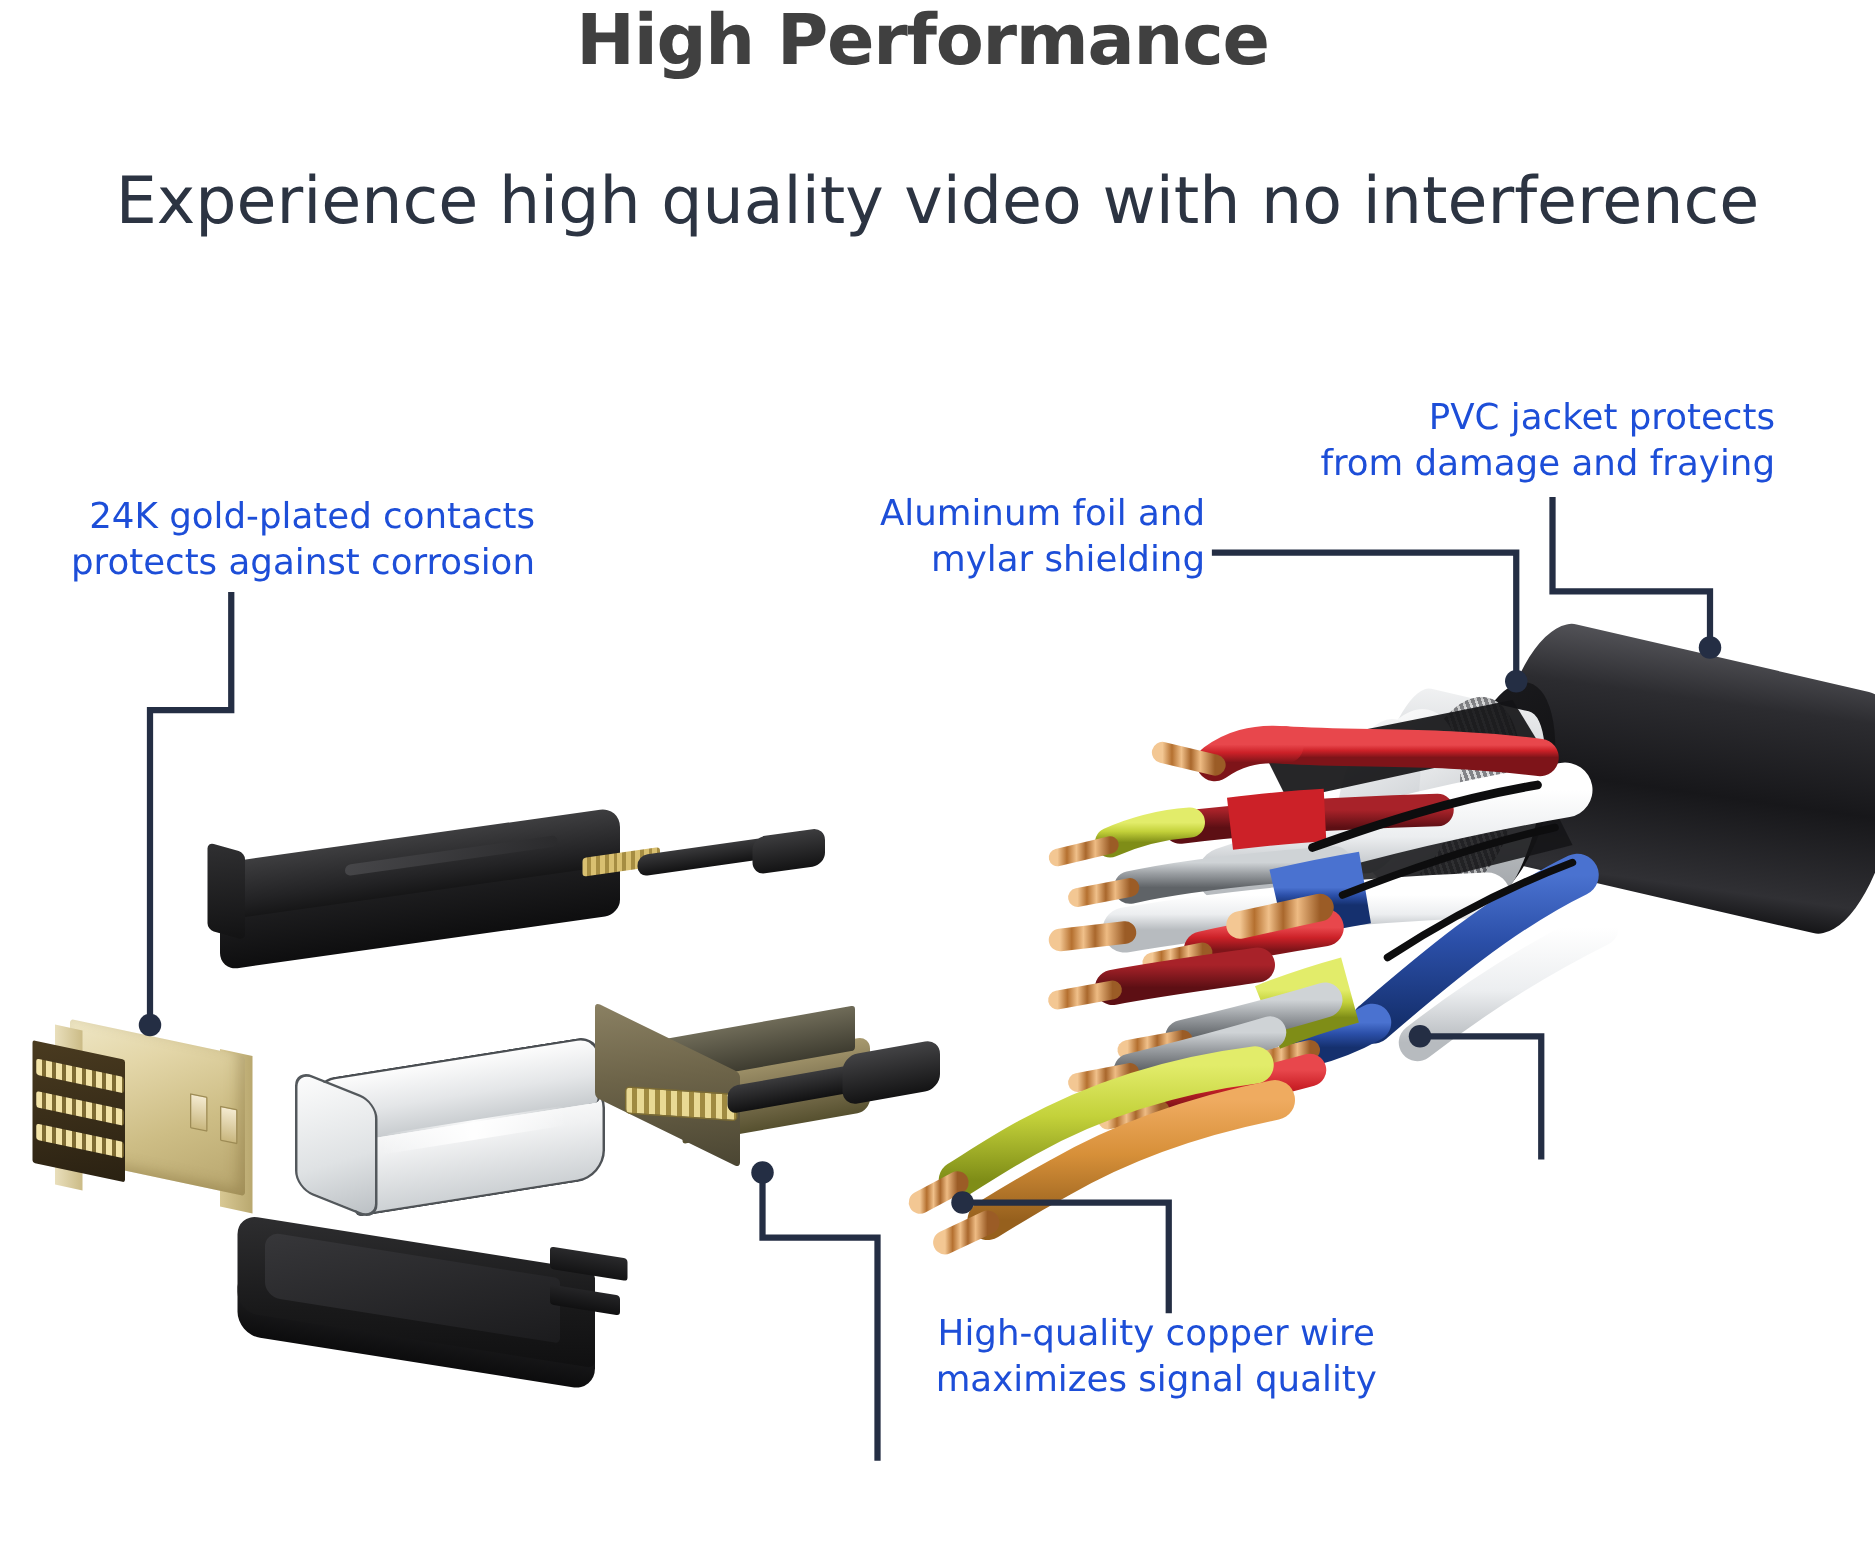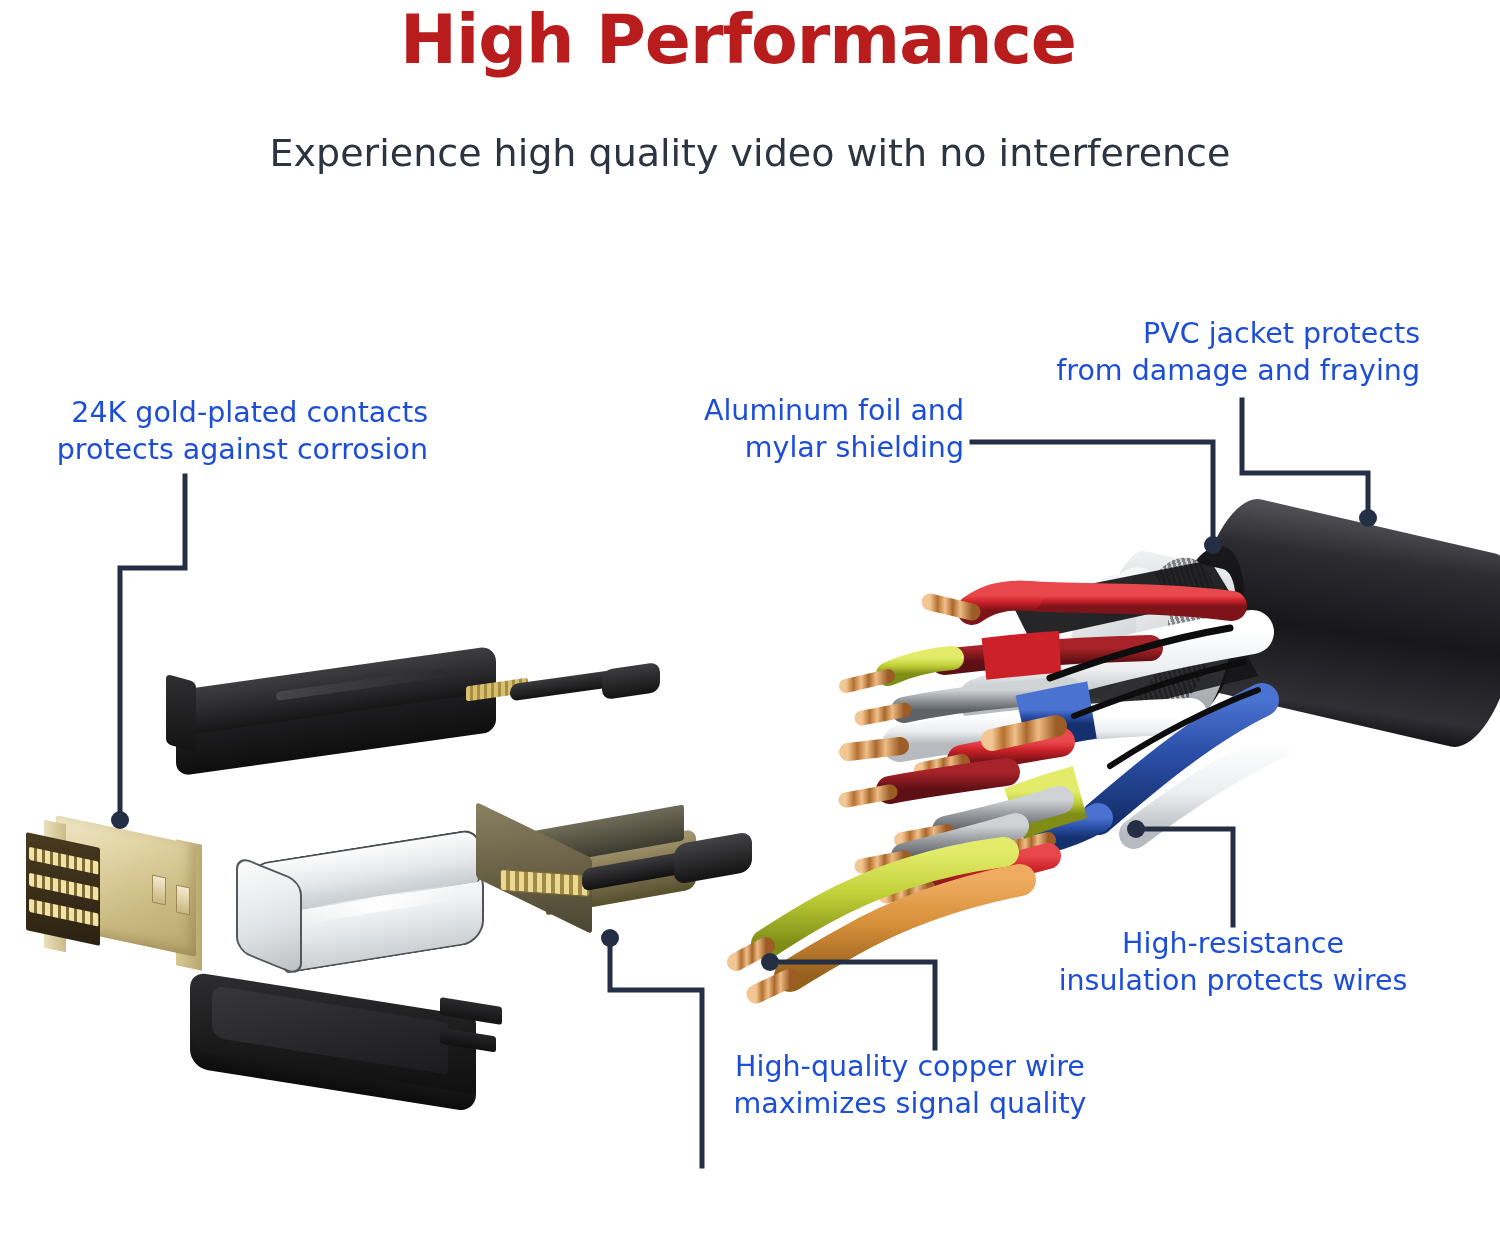--- a/index.html
+++ b/index.html
@@ -11,31 +11,31 @@
     position:relative;
     width:1500px;height:1252px;
     background:#ffffff;
     overflow:hidden;
   }
 
   
   #title{
     position:absolute;left:0;top:4px;width:1476px;
     text-align:center;
-    font-size:68px;
+    font-size:56px;
     font-weight:700;
     letter-spacing:-1px;
-    color:#b91c1c;
+    color:#404040;
     line-height:1.05;
     white-space:nowrap;
   }
   #subtitle{
     position:absolute;left:0;top:132px;width:1500px;
     text-align:center;
-    font-size:38px;
+    font-size:52px;
     font-weight:400;
     color:#2c3442;
     line-height:1.15;
     white-space:nowrap;
   }
 
   
   .callout{
     position:absolute;
     font-size:28.5px;
@@ -495,20 +495,18 @@
 
   <div class="callout ca-left" style="left:8px;top:394px;width:420px;">24K gold-plated contacts
 protects against corrosion</div>
 
   <div class="callout ca-right" style="left:612px;top:392px;width:352px;">Aluminum foil and
 mylar shielding</div>
 
   <div class="callout ca-right" style="left:992px;top:315px;width:428px;">PVC jacket protects
 from damage and fraying</div>
 
-  <div class="callout ca-center" style="left:1023px;top:925px;width:420px;">High-resistance
-insulation protects wires</div>
-
-  <div class="callout ca-center" style="left:700px;top:1048px;width:420px;">High-quality copper wire
+
+  <div class="callout ca-center" style="left:715px;top:1048px;width:420px;">High-quality copper wire
 maximizes signal quality</div>
 
 
 </div>
 
 </body></html>

